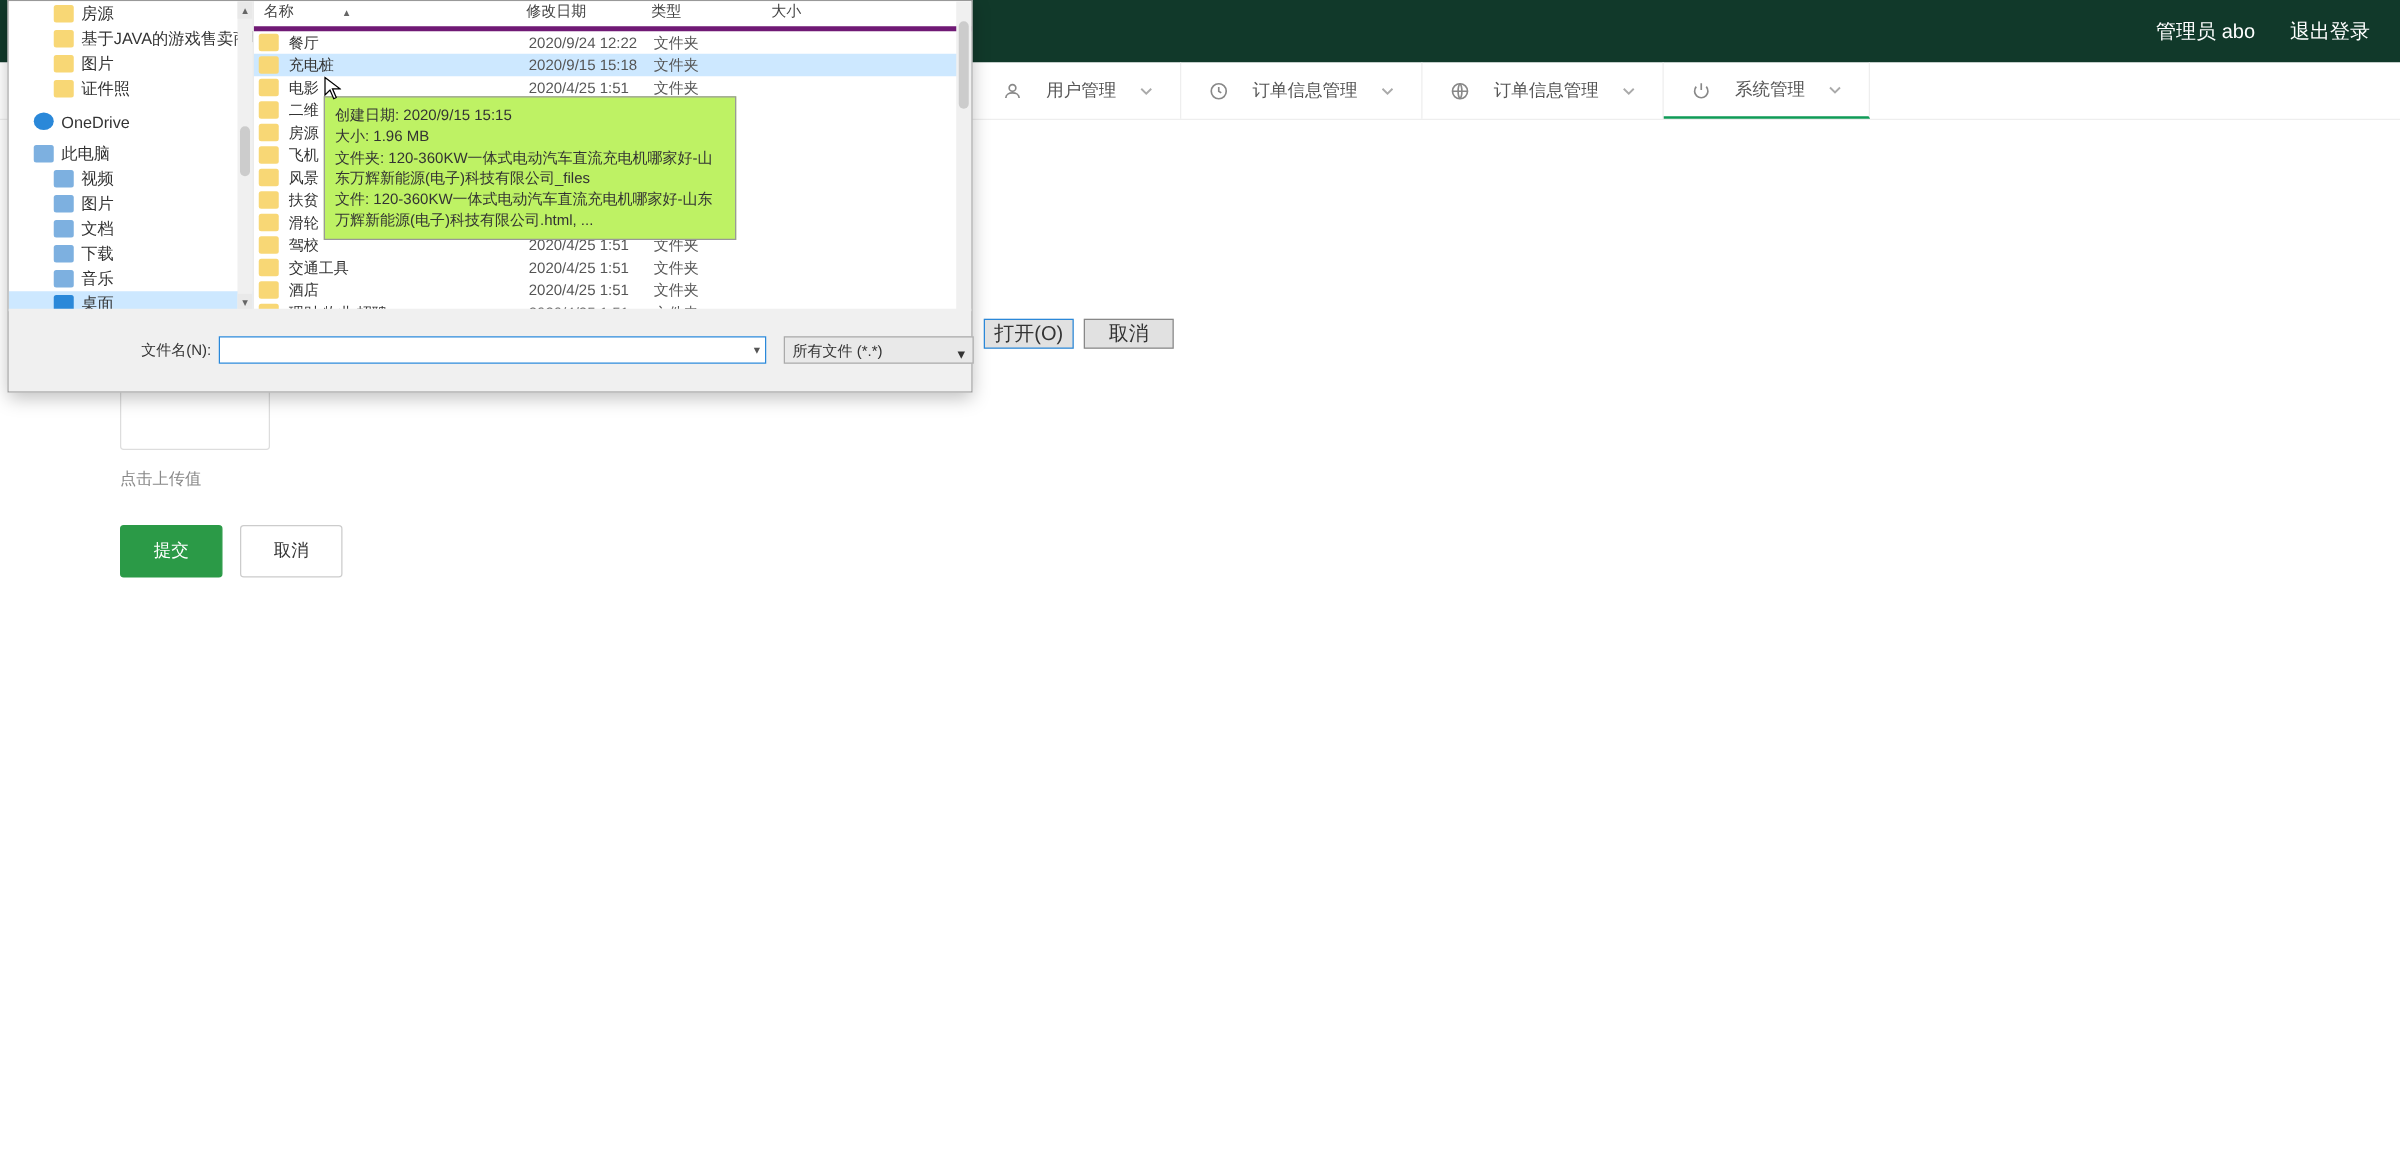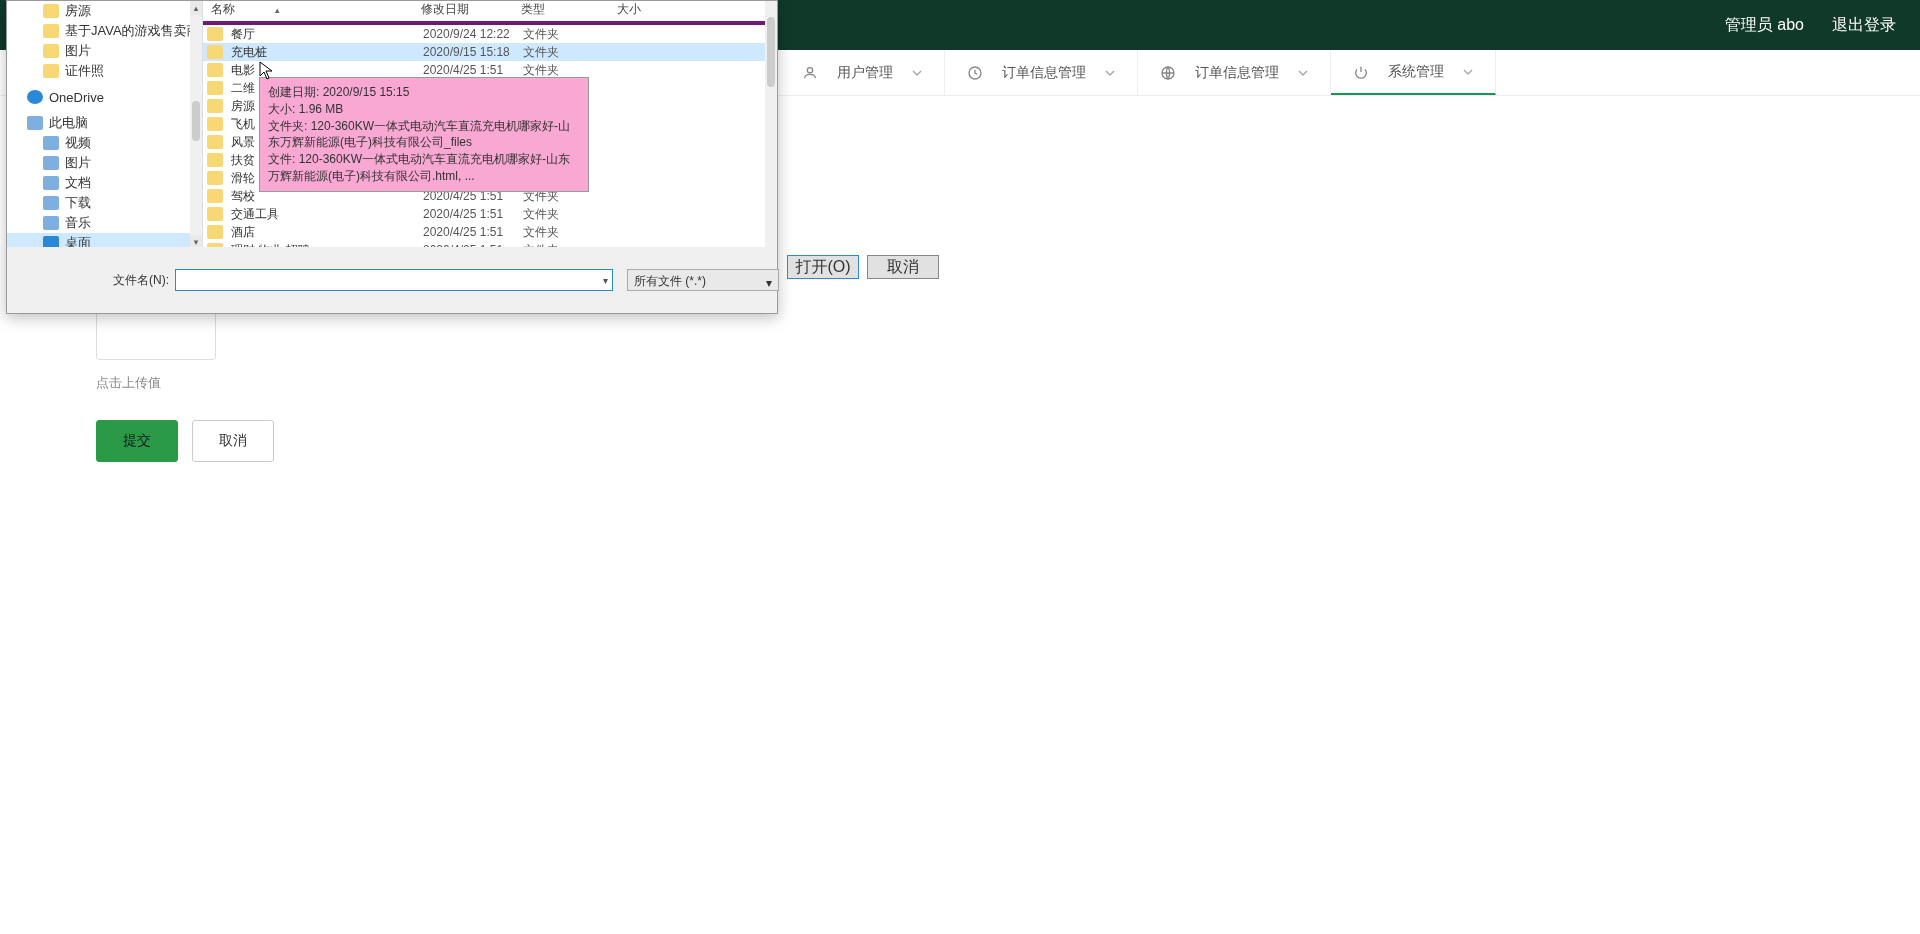--- a/index.html
+++ b/index.html
@@ -17,21 +17,21 @@
 .menu-item.active{border-bottom:2px solid #0f9b57}
 .menu-icon{width:16px;height:16px;flex:0 0 16px}
 .chev{width:10px;height:10px;flex:0 0 10px}
 
 
 .page-body{position:absolute;top:96px;left:0;right:0;padding:24px 24px 24px 96px}
 .upload-box{width:120px;height:50px;border:1px solid #ddd;border-radius:3px;margin-bottom:14px}
 .hint{color:#888;font-size:13px;margin-bottom:28px}
 .btn-row{display:flex;gap:14px}
 .btn{padding:11px 26px;border:1px solid #ccc;border-radius:3px;background:#fff;cursor:pointer;font-size:14px}
-.btn.primary{background:#2b9a47;border-color:#2b9a47;color:#0f172a}
+.btn.primary{background:#2b9a47;border-color:#2b9a47;color:#ffffff}
 
 
 .dialog{position:absolute;top:0;left:6px;width:772px;height:314px;background:#fff;border:1px solid #999;box-shadow:0 4px 14px rgba(0,0,0,.25)}
 
 
 .tree{position:absolute;top:0;left:0;width:196px;height:248px;border-right:1px solid #ddd;overflow:hidden;background:#fff;display:flex;flex-direction:column}
 .tree-scroll{position:absolute;right:0;top:0;bottom:0;width:12px;background:#f0f0f0}
 .tree-scroll .up,.tree-scroll .down{height:14px;background:#e9e9e9;display:flex;align-items:center;justify-content:center;font-size:9px;color:#666}
 .tree-scroll .down{position:absolute;bottom:0;left:0;right:0}
 .tree-scroll .thumb{position:absolute;left:2px;right:2px;top:100px;height:40px;background:#ccc;border-radius:4px}
@@ -61,21 +61,21 @@
 .col.size{width:60px}
 .sort-arrow{display:inline-block;margin-left:40px;font-size:9px;color:#666}
 .row{display:flex;align-items:center;height:18px;padding-left:4px;font-size:12px;color:#333;cursor:pointer}
 .row.selected{background:#cde8ff}
 .row .folder-ic{width:16px;height:14px;background:#f8d775;border-radius:2px;margin-right:8px;flex:0 0 16px}
 .row .name{width:192px;overflow:hidden;white-space:nowrap}
 .row .date{width:100px;color:#555}
 .row .type{width:96px;color:#555}
 
 
-.tooltip{position:absolute;left:252px;top:76px;width:330px;background:#f9a8d4;border:1px solid #999;padding:6px 8px;font-size:12px;line-height:1.4;color:#333;z-index:20}
+.tooltip{position:absolute;left:252px;top:76px;width:330px;background:#bef264;border:1px solid #999;padding:6px 8px;font-size:12px;line-height:1.4;color:#333;z-index:20}
 
 
 .dlg-bottom{position:absolute;left:0;right:0;bottom:0;height:66px;background:#f0f0f0;padding:8px 12px;display:flex;flex-direction:row;gap:8px}
 .fn-row{display:flex;align-items:center;gap:6px}
 .fn-label{width:150px;text-align:right;font-size:12px}
 .fn-input{flex:0 0 438px;height:22px;border:1px solid #2a88d9;background:#fff;display:flex;align-items:center;justify-content:flex-end;padding-right:4px}
 .fn-input .dd{font-size:10px;color:#555}
 .type-select{flex:0 0 152px;margin-left:8px;height:22px;border:1px solid #aaa;background:#e9e9e9;display:flex;align-items:flex-end;justify-content:space-between;padding:0 6px;font-size:12px}
 .btn-strip{display:flex;justify-content:flex-end;gap:8px;padding-right:0}
 .dlg-btn{width:72px;height:24px;border:1px solid #888;background:#e1e1e1;font-size:16px;display:flex;align-items:center;justify-content:center;cursor:pointer}

